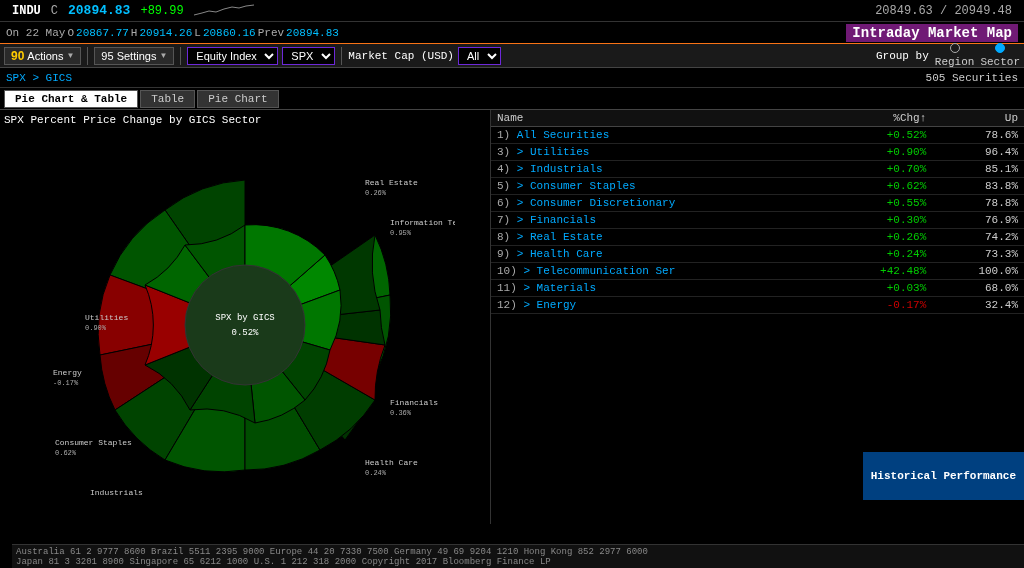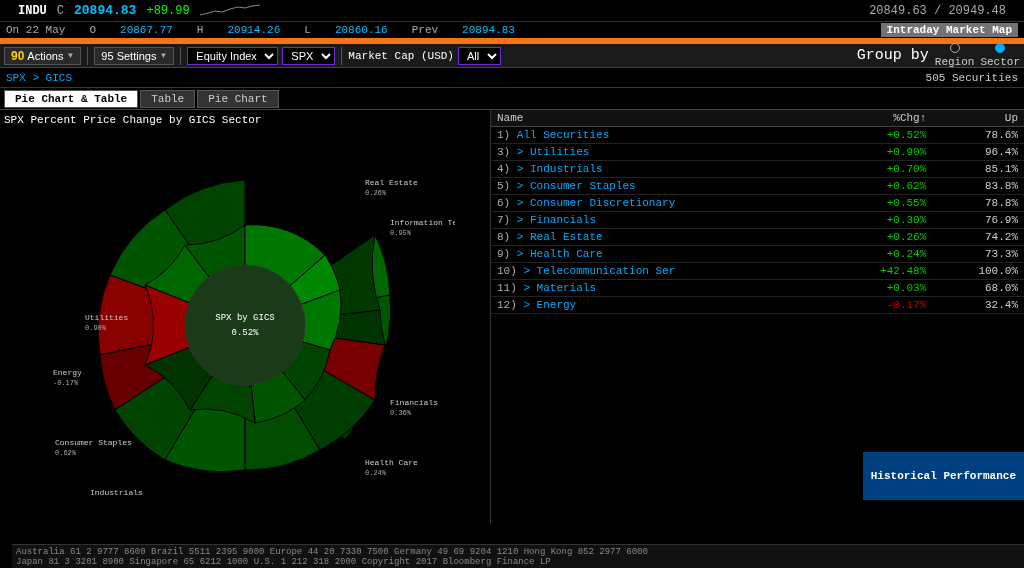--- a/index.html
+++ b/index.html
@@ -9,21 +9,21 @@
       background: #000;
       font-family: 'Courier New', monospace;
       color: #fff;
       overflow: hidden;
       font-size: 12px;
     }
 
     
     #top-bar {
       background: #000;
-      padding: 2px 18px;
+      padding: 2px 12px;
       display: flex;
       align-items: center;
       gap: 10px;
       border-bottom: 1px solid #333;
       height: 22px;
     }
     .ticker-label { color: #fff; font-weight: bold; font-size: 12px; }
     .ticker-c { color: #aaa; font-size: 12px; }
     .ticker-price { color: #00bfff; font-weight: bold; font-size: 13px; }
     .ticker-change-pos { color: #00ff00; font-size: 12px; }
@@ -32,35 +32,35 @@
       width: 60px;
       height: 16px;
     }
 
     
     #second-bar {
       background: #000;
       padding: 2px 6px;
       display: flex;
       align-items: center;
-      gap: 24px;
-      border-bottom: 6px solid #f97316;
+      gap: 2px;
+      border-bottom: 1px solid #f97316;
       height: 22px;
     }
     .date-text { color: #aaa; font-size: 11px; }
     .bar-label { color: #aaa; font-size: 11px; }
     .bar-value { color: #00bfff; font-size: 11px; }
     .bar-prev { color: #aaa; font-size: 11px; }
     .prev-val { color: #00bfff; font-size: 11px; }
     .intraday-title {
       margin-left: auto;
       color: #fff;
-      background: #737373;
+      background: #701a75;
       padding: 1px 6px;
-      font-size: 11px;
+      font-size: 14px;
       font-weight: bold;
     }
 
     
     #toolbar {
       background: #1a1a1a;
       display: flex;
       align-items: center;
       padding: 2px 4px;
       gap: 4px;
@@ -75,21 +75,21 @@
       font-size: 11px;
       cursor: pointer;
       display: flex;
       align-items: center;
       gap: 3px;
       height: 18px;
     }
     .toolbar-btn .arrow { font-size: 8px; color: #aaa; }
     .toolbar-actions { color: #ffcc00; font-weight: bold; font-size: 12px; }
     .toolbar-sep { width: 1px; background: #555; height: 18px; margin: 0 2px; }
-    .group-by-label { color: #fff; font-size: 15px; margin-left: auto; }
+    .group-by-label { color: #fff; font-size: 11px; margin-left: auto; }
     .radio-item { display: flex; align-items: center; gap: 3px; font-size: 11px; color: #ccc; flex-direction: column; }
     .radio-circle {
       width: 10px; height: 10px;
       border-radius: 50%;
       border: 1px solid #aaa;
       display: inline-block;
     }
     .radio-circle.selected { background: #00aaff; border-color: #00aaff; }
 
     

